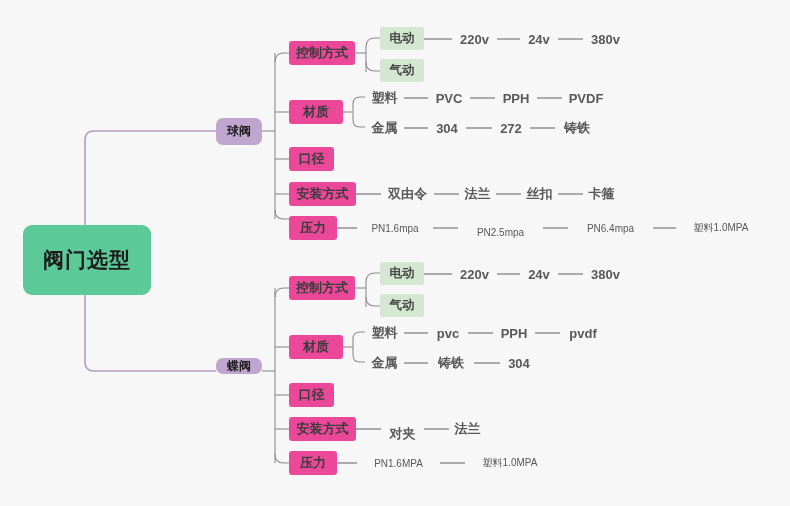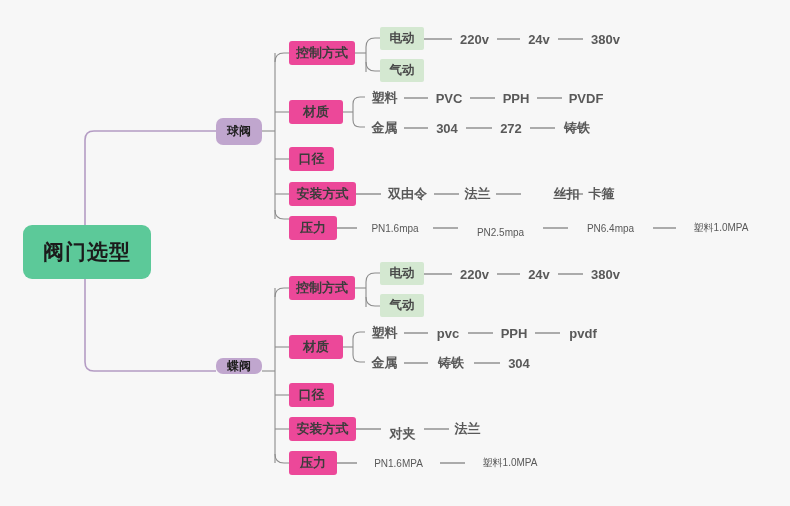--- a/index.html
+++ b/index.html
@@ -152,21 +152,21 @@
     <path d="M 404 363 L 428 363" stroke="#6e6e6e" stroke-width="1.1" fill="none"></path>
     <path d="M 474 363 L 500 363" stroke="#6e6e6e" stroke-width="1.1" fill="none"></path>
 
     <path d="M 356 429 L 381 429" stroke="#6e6e6e" stroke-width="1.1" fill="none"></path>
     <path d="M 424 429 L 449 429" stroke="#6e6e6e" stroke-width="1.1" fill="none"></path>
 
     <path d="M 337 463 L 357 463" stroke="#6e6e6e" stroke-width="1.1" fill="none"></path>
     <path d="M 440 463 L 465 463" stroke="#6e6e6e" stroke-width="1.1" fill="none"></path>
   </svg>
 
-  <div class="node node-root" style="left:23px; top:225px; width:128px; height:54px;">
+  <div class="node node-root" style="left:23px; top:225px; width:128px; height:70px;">
     <span>阀门选型</span>
   </div>
 
   <div class="node node-branch" style="left:216px; top:118px; width:46px; height:27px;">
     <span>球阀</span>
   </div>
 
   <div class="node node-cat" style="left:289px; top:41px; width:66px; height:24px;">
     <span>控制方式</span>
   </div>
@@ -220,21 +220,21 @@
 
   <div class="node node-cat" style="left:289px; top:182px; width:67px; height:24px;">
     <span>安装方式</span>
   </div>
   <div class="node node-text" style="left:381px; top:184px; width:53px; height:20px;">
     <span>双由令</span>
   </div>
   <div class="node node-text" style="left:459px; top:184px; width:37px; height:20px;">
     <span>法兰</span>
   </div>
-  <div class="node node-text" style="left:521px; top:184px; width:37px; height:20px;margin-left:27px;">
+  <div class="node node-text" style="left:521px; top:184px; width:37px; height:20px;">
     <span>丝扣</span>
   </div>
   <div class="node node-text" style="left:583px; top:184px; width:37px; height:20px;">
     <span>卡箍</span>
   </div>
 
   <div class="node node-cat" style="left:289px; top:216px; width:48px; height:24px;">
     <span>压力</span>
   </div>
   <div class="node node-text-sm" style="left:357px; top:218px; width:76px; height:20px;">

